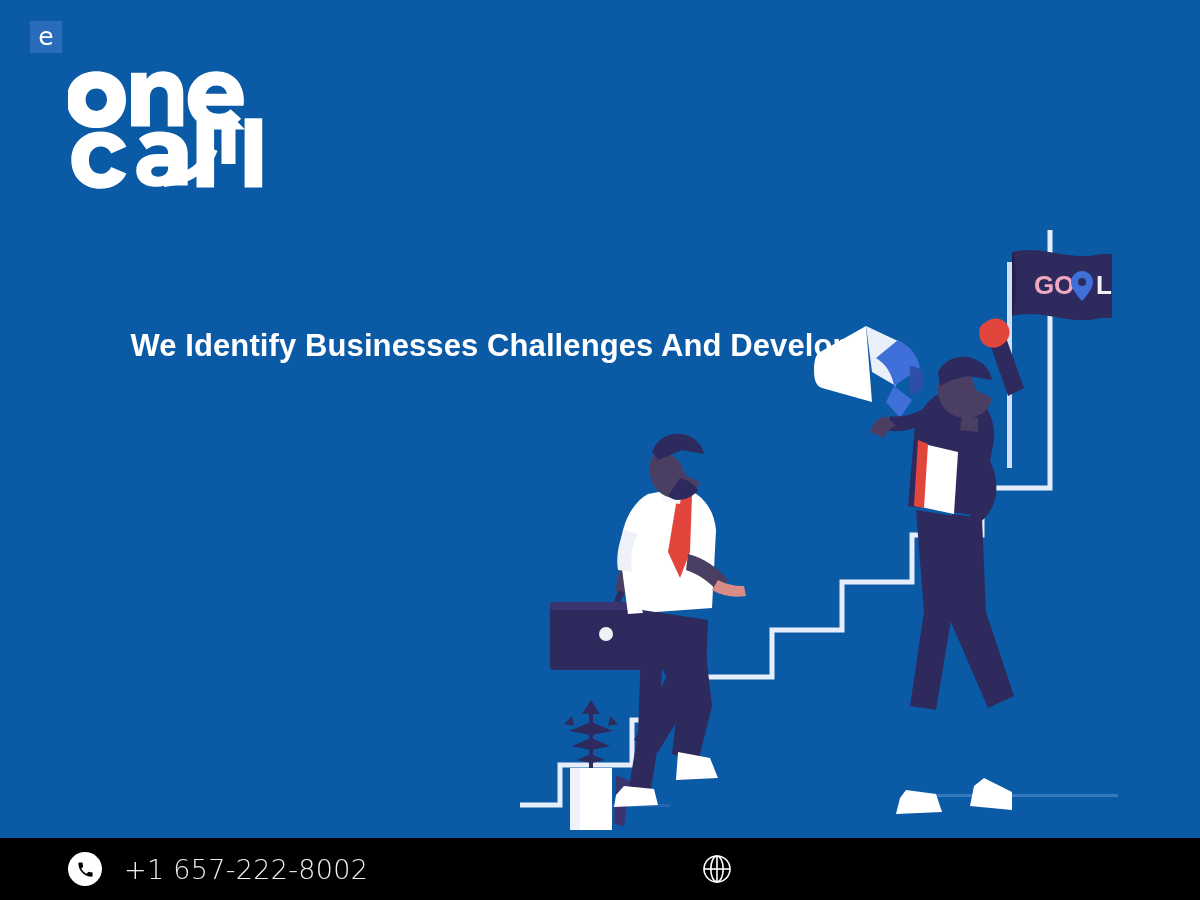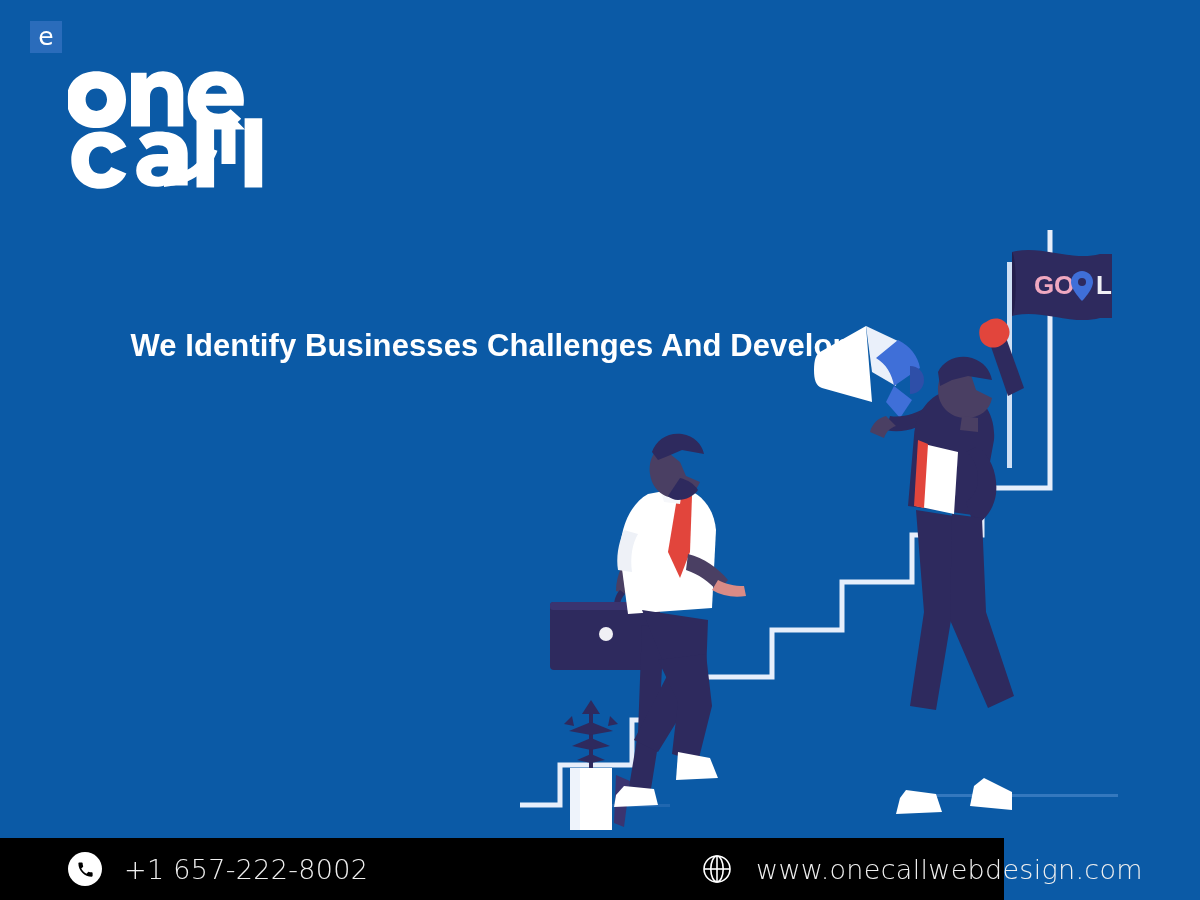--- a/index.html
+++ b/index.html
@@ -72,21 +72,21 @@
     position: absolute;
     left: 520px;
     top: 230px;
     width: 640px;
     height: 600px;
   }
   
   #footer {
     position: absolute;
     left: 0; top: 838px;
-    width: 1004px;
+    width: 1200px;
     height: 62px;
     background: #000000;
   }
   .footer-item {
     position: absolute;
     display: flex;
     align-items: center;
     height: 62px;
   }
   #footer-phone { left: 68px; top: 0; }
@@ -290,18 +290,17 @@
       <span class="globe-wrap">
         <svg viewBox="0 0 32 32" width="32" height="32" aria-hidden="true">
           <g fill="none" stroke="#ffffff" stroke-width="1.6">
             <circle cx="16" cy="16" r="13"></circle>
             <ellipse cx="16" cy="16" rx="6.2" ry="13"></ellipse>
             <line x1="3" y1="16" x2="29" y2="16"></line>
             <line x1="16" y1="3" x2="16" y2="29"></line>
           </g>
         </svg>
       </span>
-      <span class="footer-text">www.onecallwebdesign.com</span>
     </div>
 
   </div>
 
 </div>
 
 </body></html>

